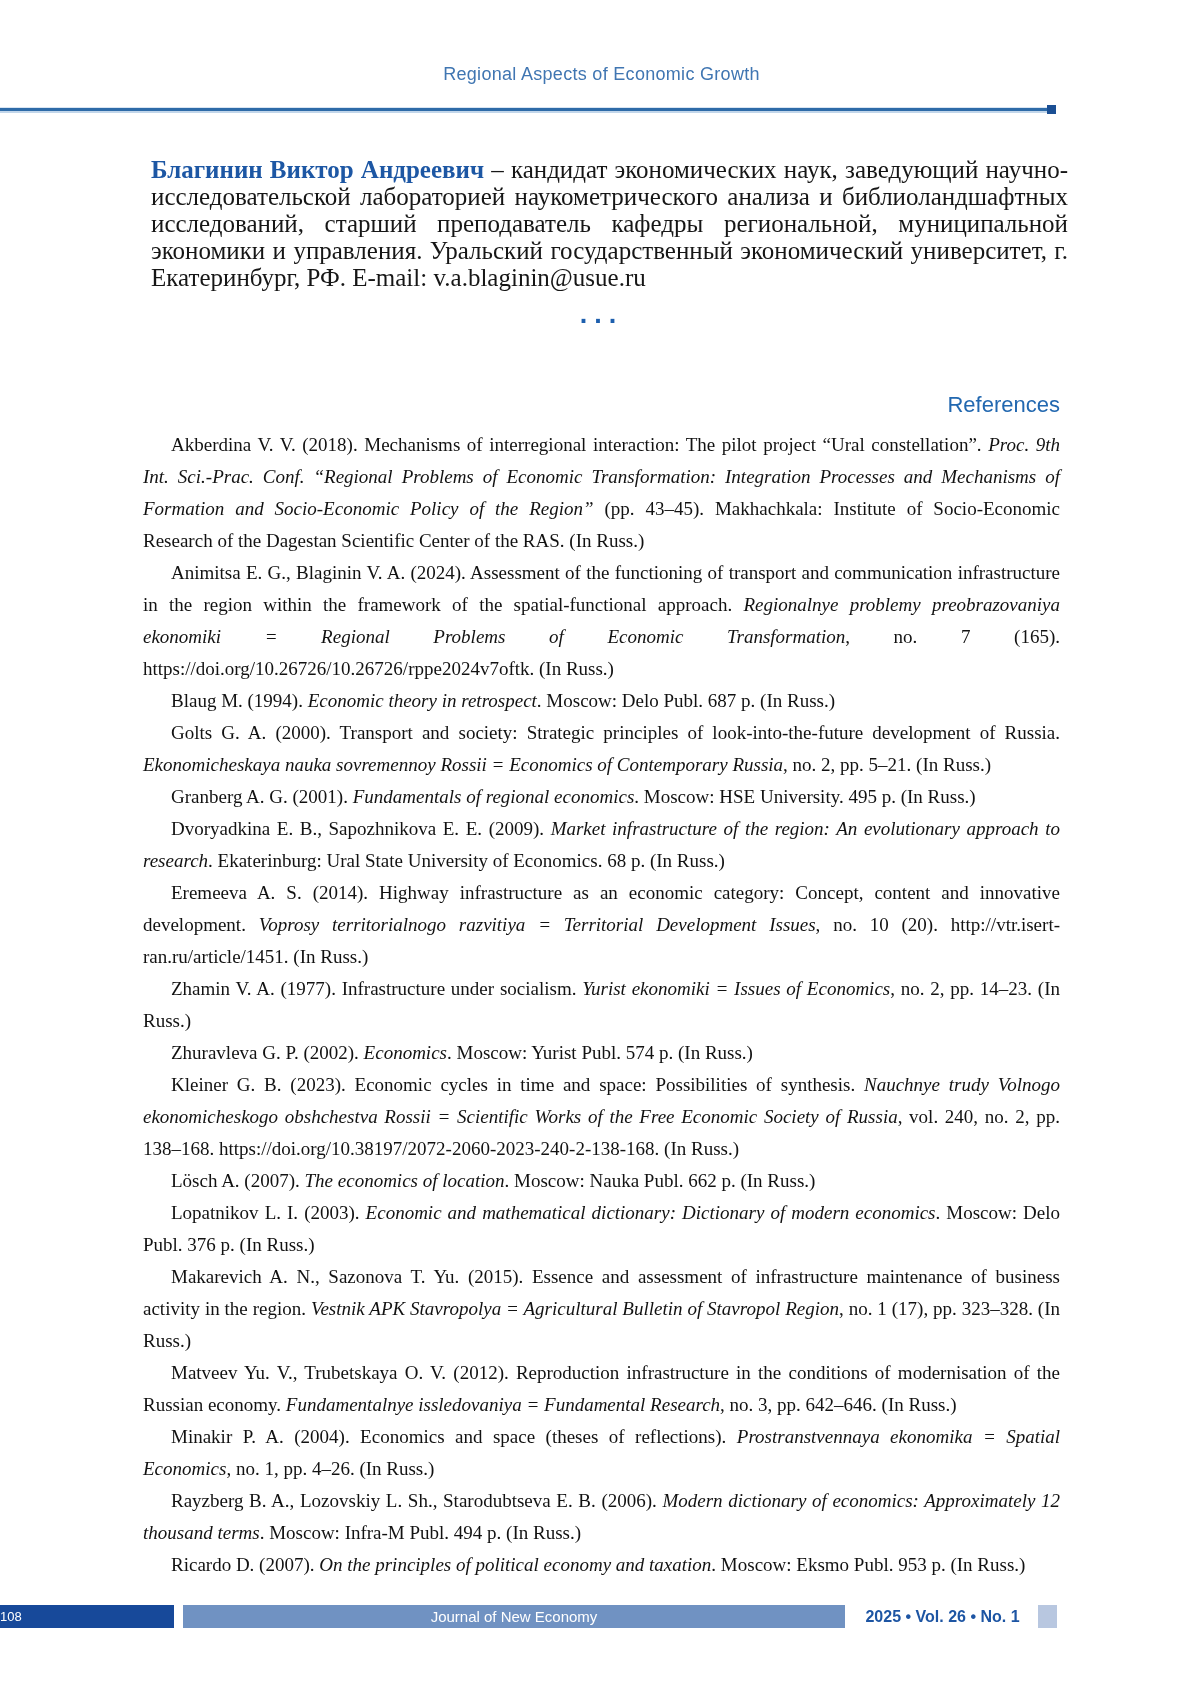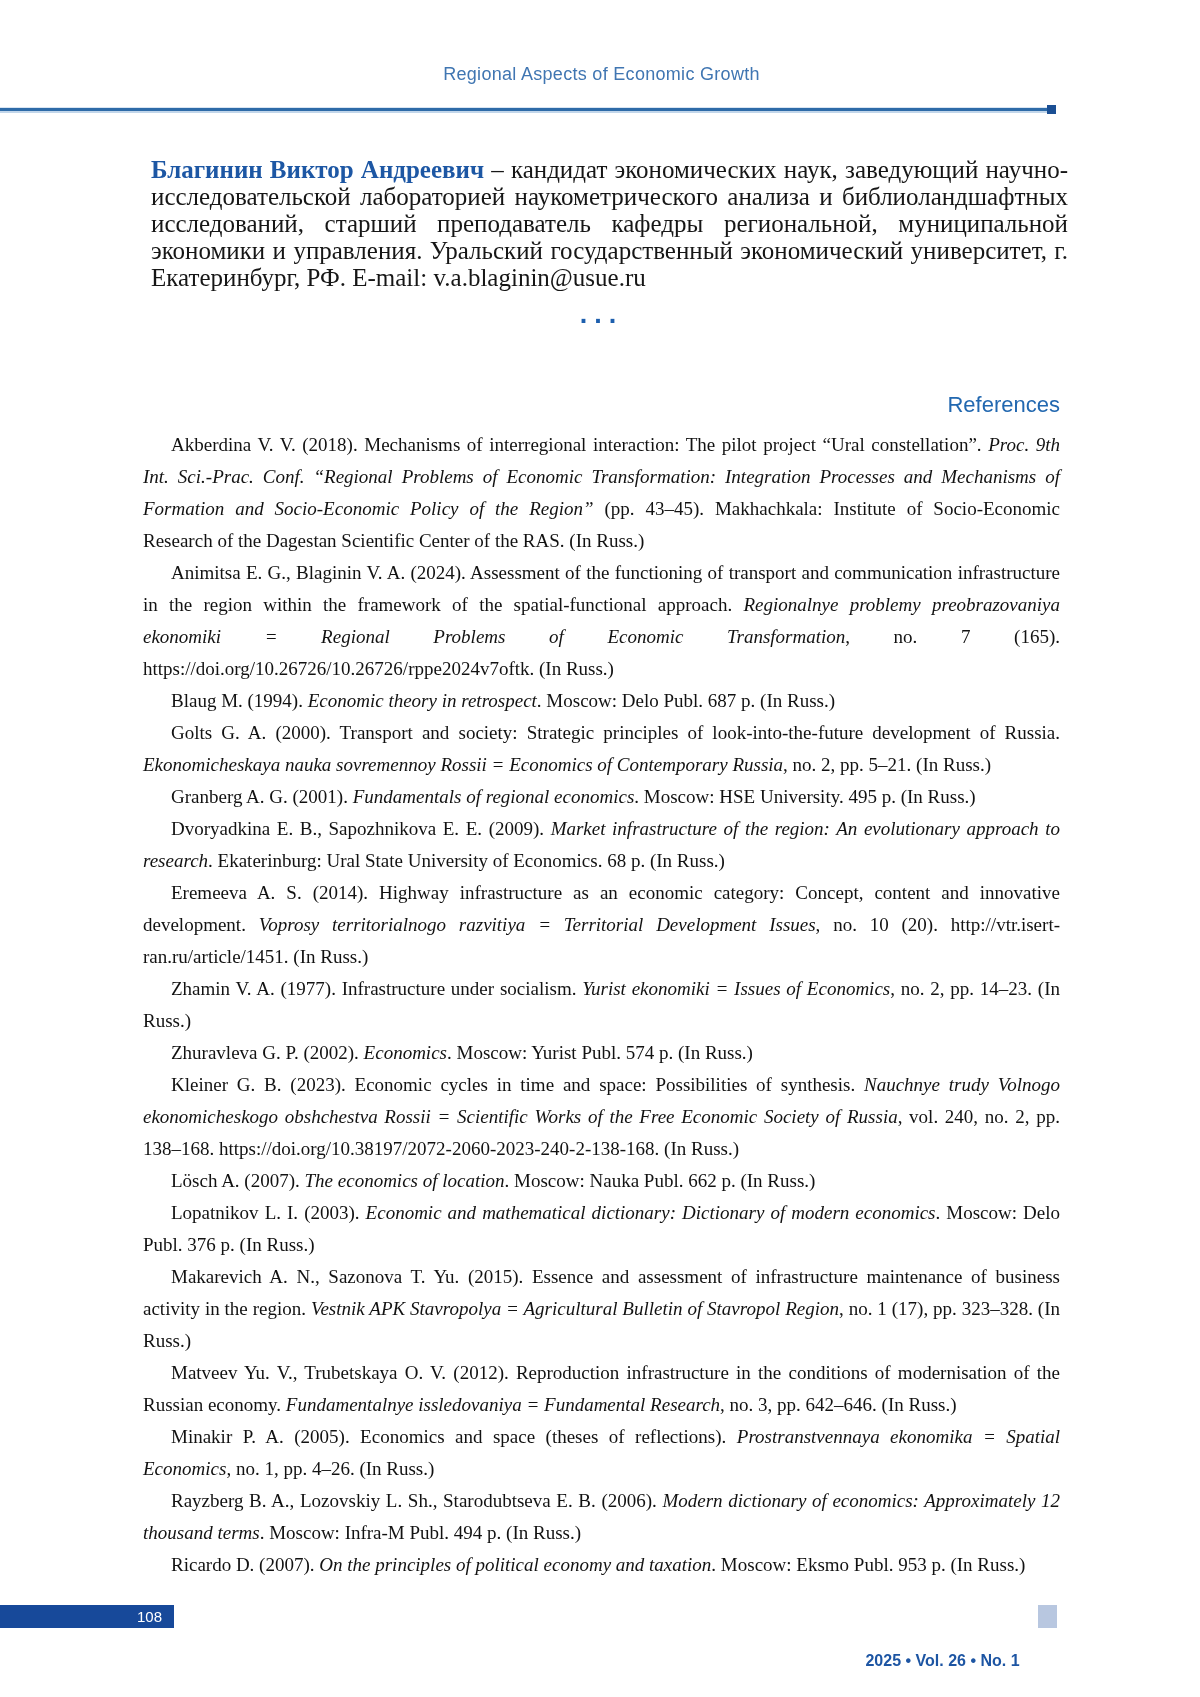--- a/index.html
+++ b/index.html
@@ -89,23 +89,23 @@
   }
   .footer-page-bar {
     position: absolute;
     left: 0;
     top: 1605px;
     width: 174px;
     height: 23px;
     background: #17499a;
     color: #ffffff;
     font-family: "Liberation Sans", sans-serif;
-    font-size: 15px;
+    font-size: 13px;
     line-height: 23px;
-    text-align: right;
+    text-align: left;
     padding-right: 12px;
     box-sizing: border-box;
   }
   .footer-journal-bar {
     position: absolute;
     left: 183px;
     top: 1605px;
     width: 662px;
     height: 23px;
     background: #7092c2;
@@ -121,21 +121,20 @@
     top: 1605px;
     width: 185px;
     height: 23px;
     color: #1d55a3;
     font-family: "Liberation Sans", sans-serif;
     font-size: 16px;
     font-weight: bold;
     line-height: 23px;
     text-align: center;
     white-space: nowrap;
-    margin-top: 44px;
   }
   .footer-endcap {
     position: absolute;
     left: 1038px;
     top: 1605px;
     width: 19px;
     height: 23px;
     background: #b8c7e0;
   }
 </style>
@@ -163,25 +162,26 @@
       <p class="ref"><span>Granberg A. G. (2001). </span><i>Fundamentals of regional economics</i><span>. Moscow: HSE University. 495 p. (In Russ.)</span></p>
       <p class="ref"><span>Dvoryadkina E. B., Sapozhnikova E. E. (2009). </span><i>Market infrastructure of the region: An evolutionary approach to research</i><span>. Ekaterinburg: Ural State University of Economics. 68 p. (In Russ.)</span></p>
       <p class="ref"><span>Eremeeva A. S. (2014). Highway infrastructure as an economic category: Concept, content and innovative development. </span><i>Voprosy territorialnogo razvitiya = Territorial Development Issues</i><span>, no. 10 (20). http://vtr.isert-ran.ru/article/1451. (In Russ.)</span></p>
       <p class="ref"><span>Zhamin V. A. (1977). Infrastructure under socialism. </span><i>Yurist ekonomiki = Issues of Economics</i><span>, no. 2, pp. 14–23. (In Russ.)</span></p>
       <p class="ref"><span>Zhuravleva G. P. (2002). </span><i>Economics</i><span>. Moscow: Yurist Publ. 574 p. (In Russ.)</span></p>
       <p class="ref"><span>Kleiner G. B. (2023). Economic cycles in time and space: Possibilities of synthesis. </span><i>Nauchnye trudy Volnogo ekonomicheskogo obshchestva Rossii = Scientific Works of the Free Economic Society of Russia</i><span>, vol. 240, no. 2, pp. 138–168. https://doi.org/10.38197/2072-2060-2023-240-2-138-168. (In Russ.)</span></p>
       <p class="ref"><span>Lösch A. (2007). </span><i>The economics of location</i><span>. Moscow: Nauka Publ. 662 p. (In Russ.)</span></p>
       <p class="ref"><span>Lopatnikov L. I. (2003). </span><i>Economic and mathematical dictionary: Dictionary of modern economics</i><span>. Moscow: Delo Publ. 376 p. (In Russ.)</span></p>
       <p class="ref"><span>Makarevich A. N., Sazonova T. Yu. (2015). Essence and assessment of infrastructure maintenance of business activity in the region. </span><i>Vestnik APK Stavropolya = Agricultural Bulletin of Stavropol Region</i><span>, no. 1 (17), pp. 323–328. (In Russ.)</span></p>
       <p class="ref"><span>Matveev Yu. V., Trubetskaya O. V. (2012). Reproduction infrastructure in the conditions of modernisation of the Russian economy. </span><i>Fundamentalnye issledovaniya = Fundamental Research</i><span>, no. 3, pp. 642–646. (In Russ.)</span></p>
-      <p class="ref"><span>Minakir P. A. (2005). Economics and space (theses of reflections). </span><i>Prostranstvennaya ekonomika = Spatial Economics</i><span>, no. 1, pp. 4–26. (In Russ.)</span></p>
+      <p class="ref"><span>Minakir P. A. (2004). Economics and space (theses of reflections). </span><i>Prostranstvennaya ekonomika = Spatial Economics</i><span>, no. 1, pp. 4–26. (In Russ.)</span></p>
       <p class="ref"><span>Rayzberg B. A., Lozovskiy L. Sh., Starodubtseva E. B. (2006). </span><i>Modern dictionary of economics: Approximately 12 thousand terms</i><span>. Moscow: Infra-M Publ. 494 p. (In Russ.)</span></p>
       <p class="ref"><span>Ricardo D. (2007). </span><i>On the principles of political economy and taxation</i><span>. Moscow: Eksmo Publ. 953 p. (In Russ.)</span></p>
     </div>
 
   <div class="footer-page-bar"><span>108</span></div>
 
+  <div class="footer-journal-bar"><span>Journal of New Economy</span></div>
 
   <div class="footer-issue">2025 • Vol. 26 • No. 1</div>
 
   <div class="footer-endcap"></div>
 
 </div>
 
 </body></html>

